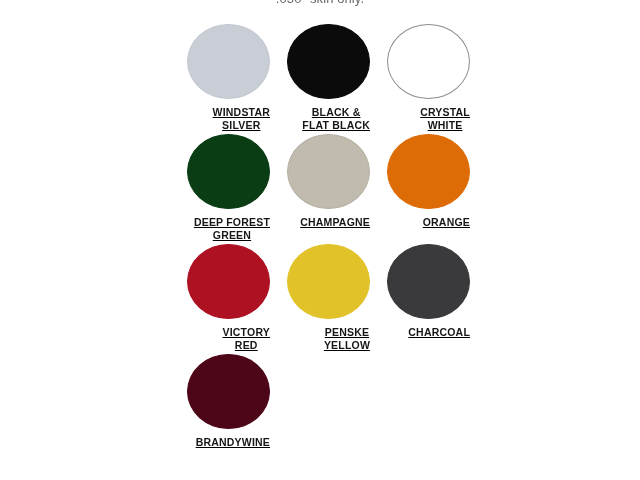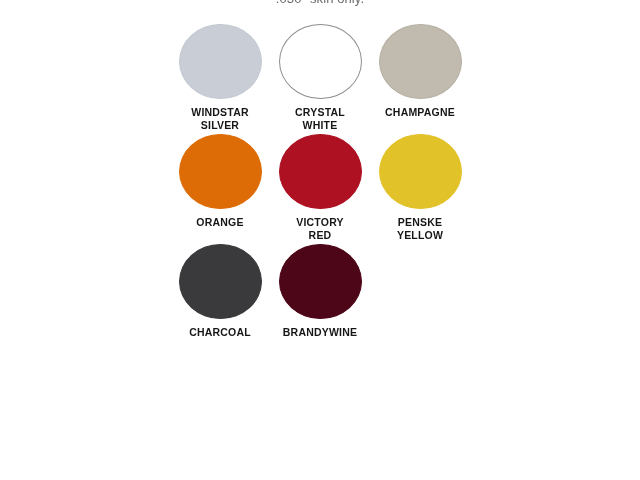--- a/index.html
+++ b/index.html
@@ -38,22 +38,23 @@
     display: grid;
     grid-template-columns: repeat(3, 100px);
     grid-auto-rows: 110px;
     column-gap: 0px;
     row-gap: 0px;
   }
 
   .swatch-cell {
     display: flex;
     flex-direction: column;
-    align-items: center;
+    align-items: flex-end;
     justify-content: flex-start;
+    text-decoration: underline;
   }
 
   .swatch-disc {
     width: 83px;
     height: 75px;
     border-radius: 50%;
     box-sizing: border-box;
     flex: 0 0 auto;
   }
 
@@ -75,23 +76,33 @@
 
 <div class="header-note">.030" skin only.</div>
 
 <div class="chart" id="swatch-grid">
     <div class="swatch-cell">
       <div class="swatch-disc" style="background: rgb(201, 206, 214); border: 1px solid rgb(195, 200, 208);"></div>
       <div class="swatch-label">WINDSTAR
 SILVER</div>
     </div>
     <div class="swatch-cell">
+      <div class="swatch-disc" style="background: rgb(11, 11, 11); border: 1px solid rgb(11, 11, 11);"></div>
+      <div class="swatch-label">BLACK &amp;
+FLAT BLACK</div>
+    </div>
+    <div class="swatch-cell">
       <div class="swatch-disc" style="background: rgb(255, 255, 255); border: 1px solid rgb(141, 141, 141);"></div>
       <div class="swatch-label">CRYSTAL
 WHITE</div>
+    </div>
+    <div class="swatch-cell">
+      <div class="swatch-disc" style="background: rgb(10, 61, 20); border: 1px solid rgb(10, 61, 20);"></div>
+      <div class="swatch-label">DEEP FOREST
+GREEN</div>
     </div>
     <div class="swatch-cell">
       <div class="swatch-disc" style="background: rgb(192, 187, 174); border: 1px solid rgb(181, 176, 163);"></div>
       <div class="swatch-label">CHAMPAGNE</div>
     </div>
     <div class="swatch-cell">
       <div class="swatch-disc" style="background: rgb(222, 108, 6); border: 1px solid rgb(222, 108, 6);"></div>
       <div class="swatch-label">ORANGE</div>
     </div>
     <div class="swatch-cell">

